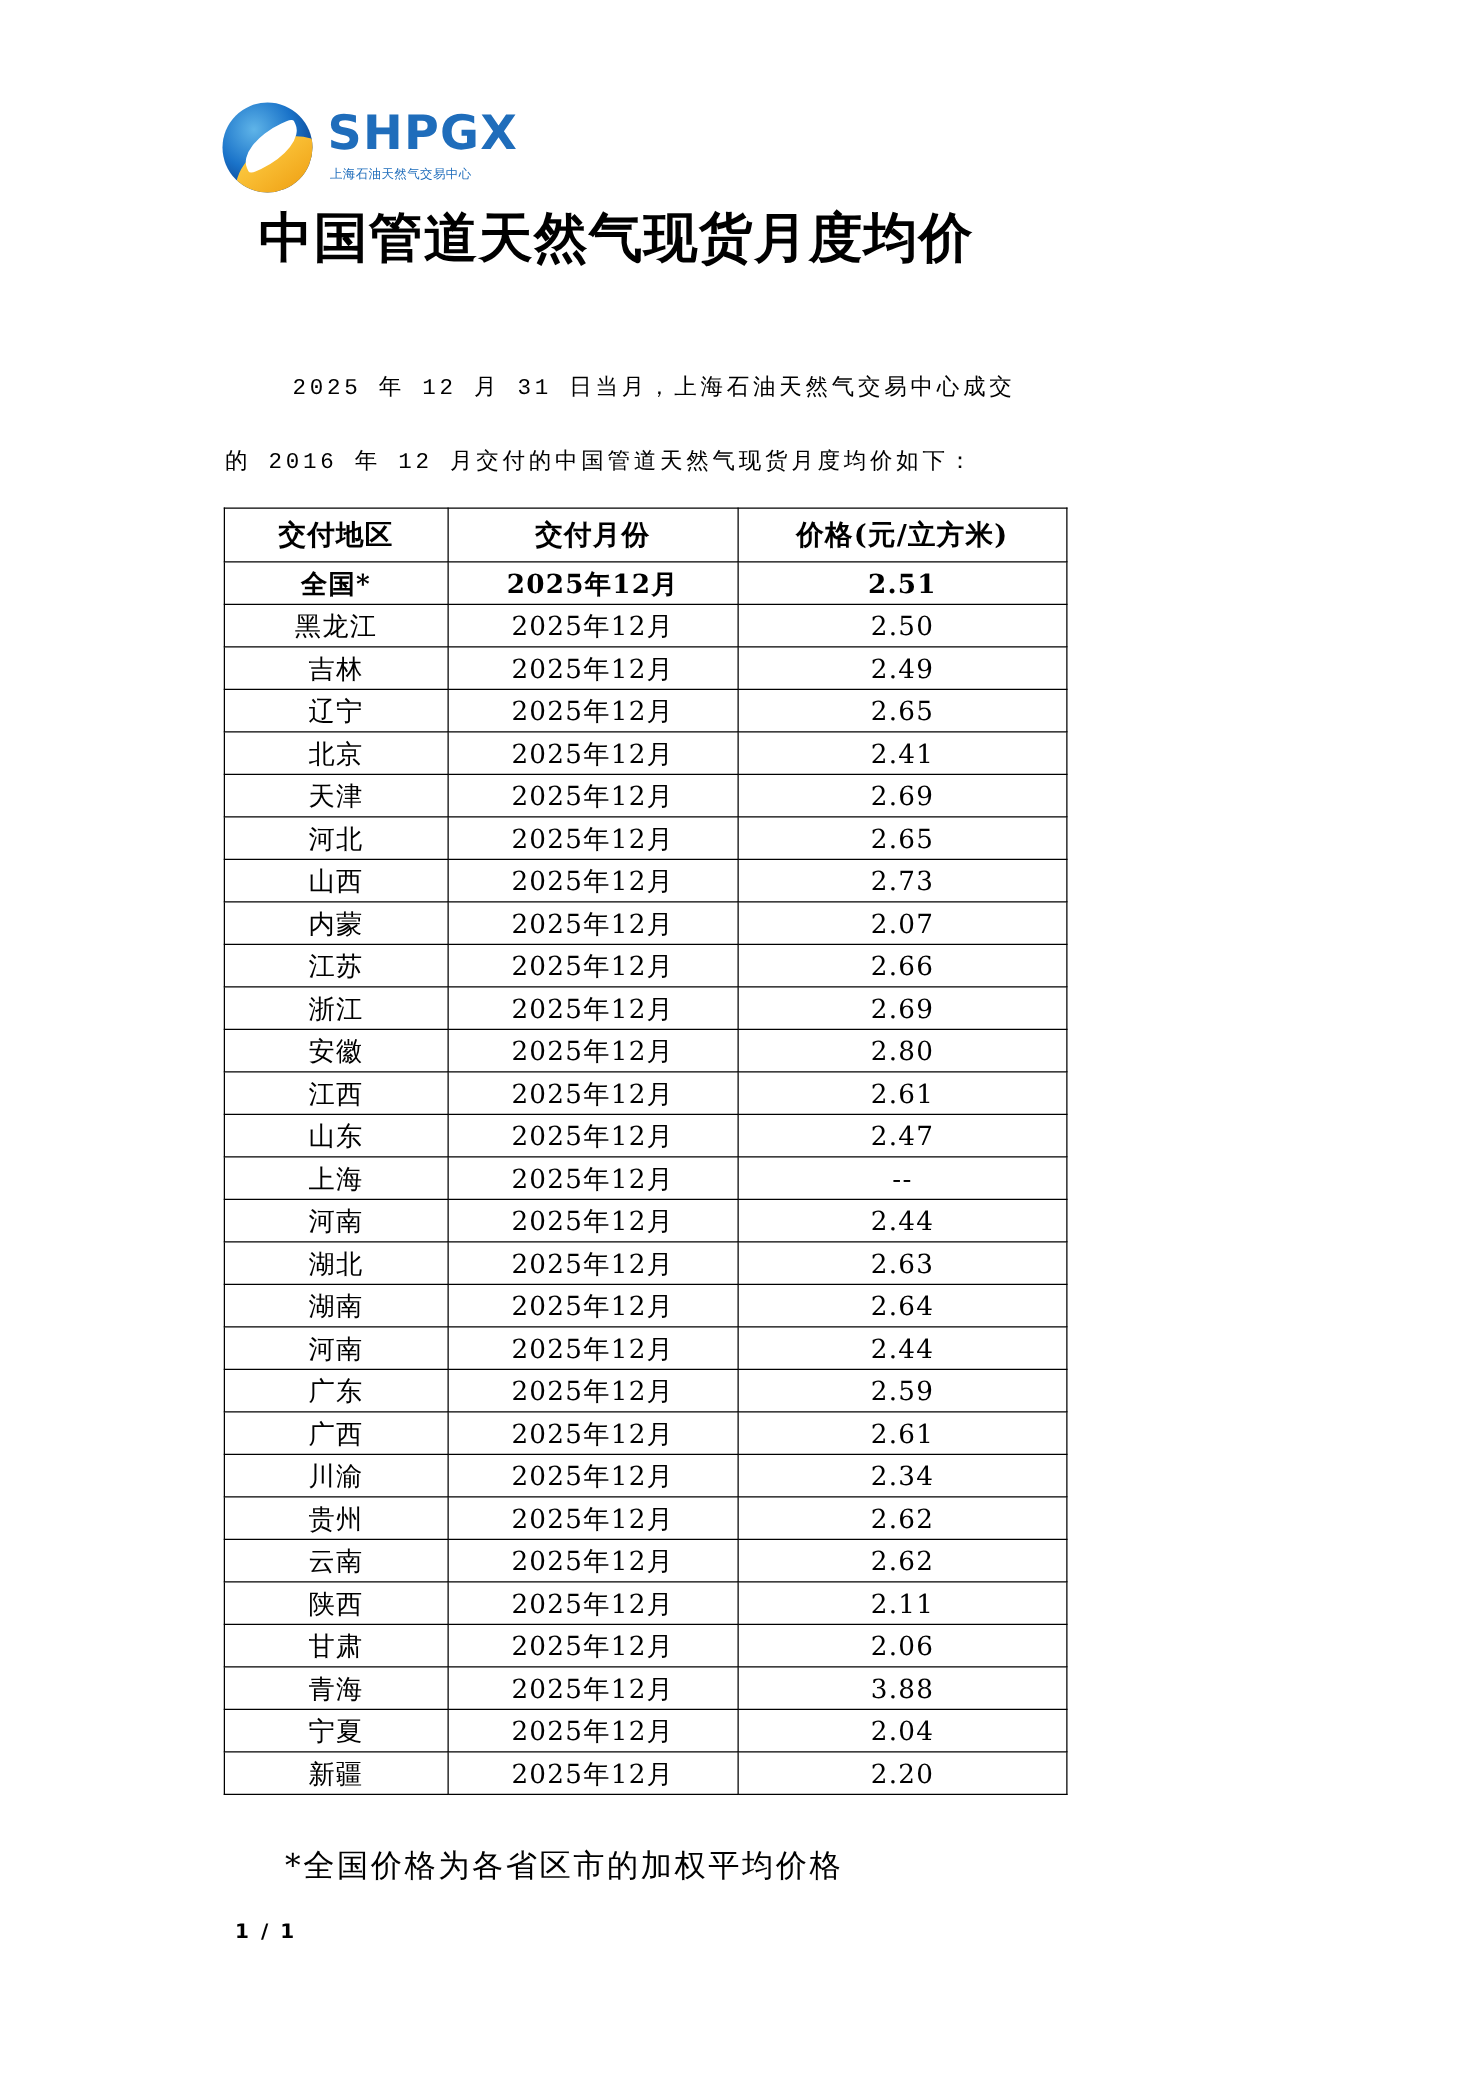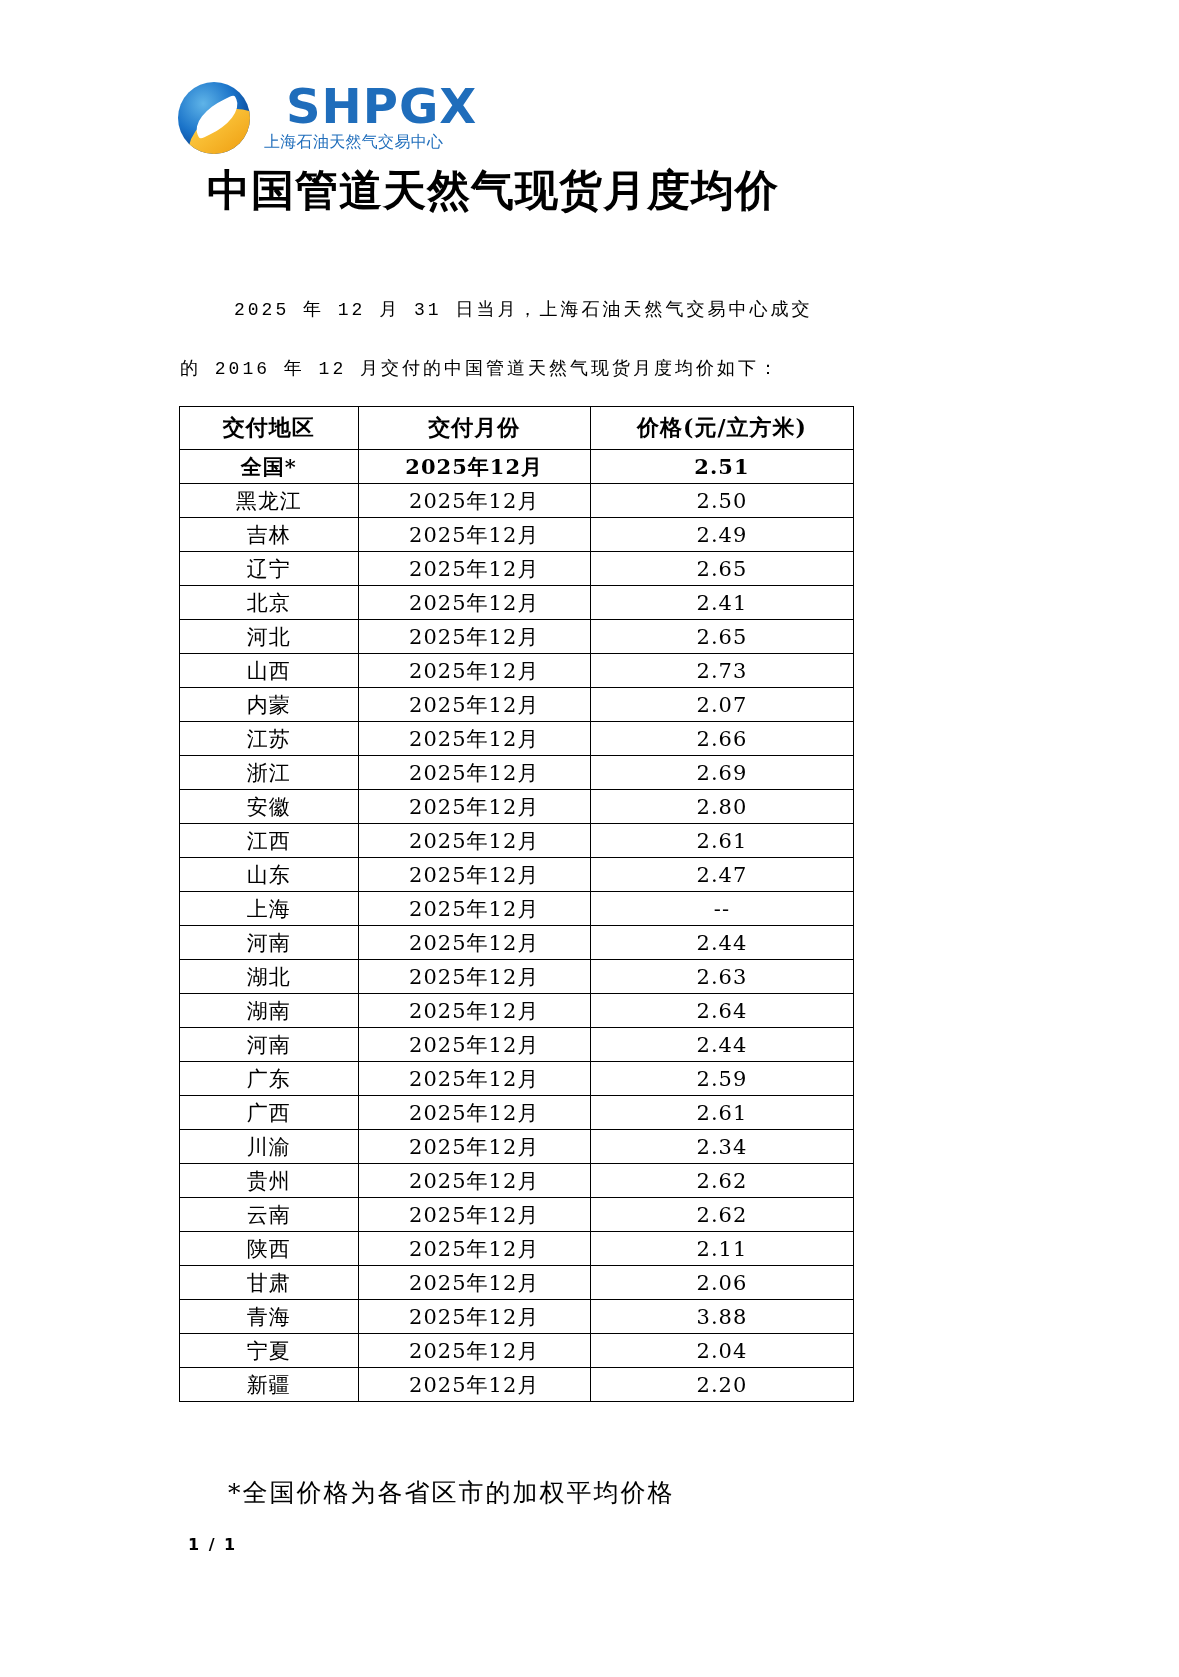--- a/index.html
+++ b/index.html
@@ -8,23 +8,23 @@
   .logo { position:absolute; left:178px; top:82px; width:240px; height:74px; }
   .logo-mark { position:absolute; left:0; top:0; width:72px; height:72px; border-radius:50%;
     background: radial-gradient(circle at 35% 30%, #5fb4e8 0%, #1a73c9 45%, #0d4c9c 70%);
     overflow:hidden; }
   .logo-mark .gold { position:absolute; left:8px; top:30px; width:80px; height:60px;
     background: linear-gradient(160deg,#ffd24a 0%,#f2a91d 60%,#e08a10 100%);
     border-radius:60% 40% 0 0; transform: rotate(-18deg); }
   .logo-mark .swoosh { position:absolute; left:14px; top:22px; width:50px; height:26px;
     background:#ffffff; border-radius:80% 10% 80% 10%; transform: rotate(-25deg); }
   .logo-text { position:absolute; left:84px; top:2px; font-family:"DejaVu Sans","Liberation Sans",sans-serif;
-    font-weight:bold; font-size:48px; color:#1f6dbb; letter-spacing:1px; line-height:44px;margin-left:24px; }
+    font-weight:bold; font-size:38px; color:#1f6dbb; letter-spacing:1px; line-height:44px; }
   .logo-sub { position:absolute; left:86px; top:50px; font-family:"DejaVu Sans","Liberation Sans",sans-serif;
-    font-size:16px; color:#1f6dbb; letter-spacing:0.3px; white-space:nowrap; }
+    font-size:10px; color:#1f6dbb; letter-spacing:0.3px; white-space:nowrap; }
   .title { position:absolute; left:0; width:986px; top:162px; text-align:center;
     font-family:"DejaVu Sans","Liberation Sans",sans-serif; font-weight:bold; font-size:43px; letter-spacing:1px; }
   .para { position:absolute; left:180px; width:832px; font-size:18px; letter-spacing:3px; white-space:nowrap;font-family:Liberation Mono, monospace; }
   .para.l1 { top:297px; left:234px; }
   .para.l2 { top:356px; }
   table { position:absolute; left:179px; top:406px; width:675px; border-collapse:collapse; }
   td, th { border:1.5px solid #000; text-align:center; font-size:21px; font-weight:normal; padding:0;
     height:33px; letter-spacing:1px; }
   th { height:42px; font-weight:bold; font-size:22px; }
   tr.nat td { font-weight:bold; }
@@ -83,20 +83,25 @@
         <td>辽宁</td>
         <td>2025年12月</td>
         <td>2.65</td>
       </tr>
       <tr>
         <td>北京</td>
         <td>2025年12月</td>
         <td>2.41</td>
       </tr>
       <tr>
+        <td>天津</td>
+        <td>2025年12月</td>
+        <td>2.69</td>
+      </tr>
+      <tr>
         <td>河北</td>
         <td>2025年12月</td>
         <td>2.65</td>
       </tr>
       <tr>
         <td>山西</td>
         <td>2025年12月</td>
         <td>2.73</td>
       </tr>
       <tr>

